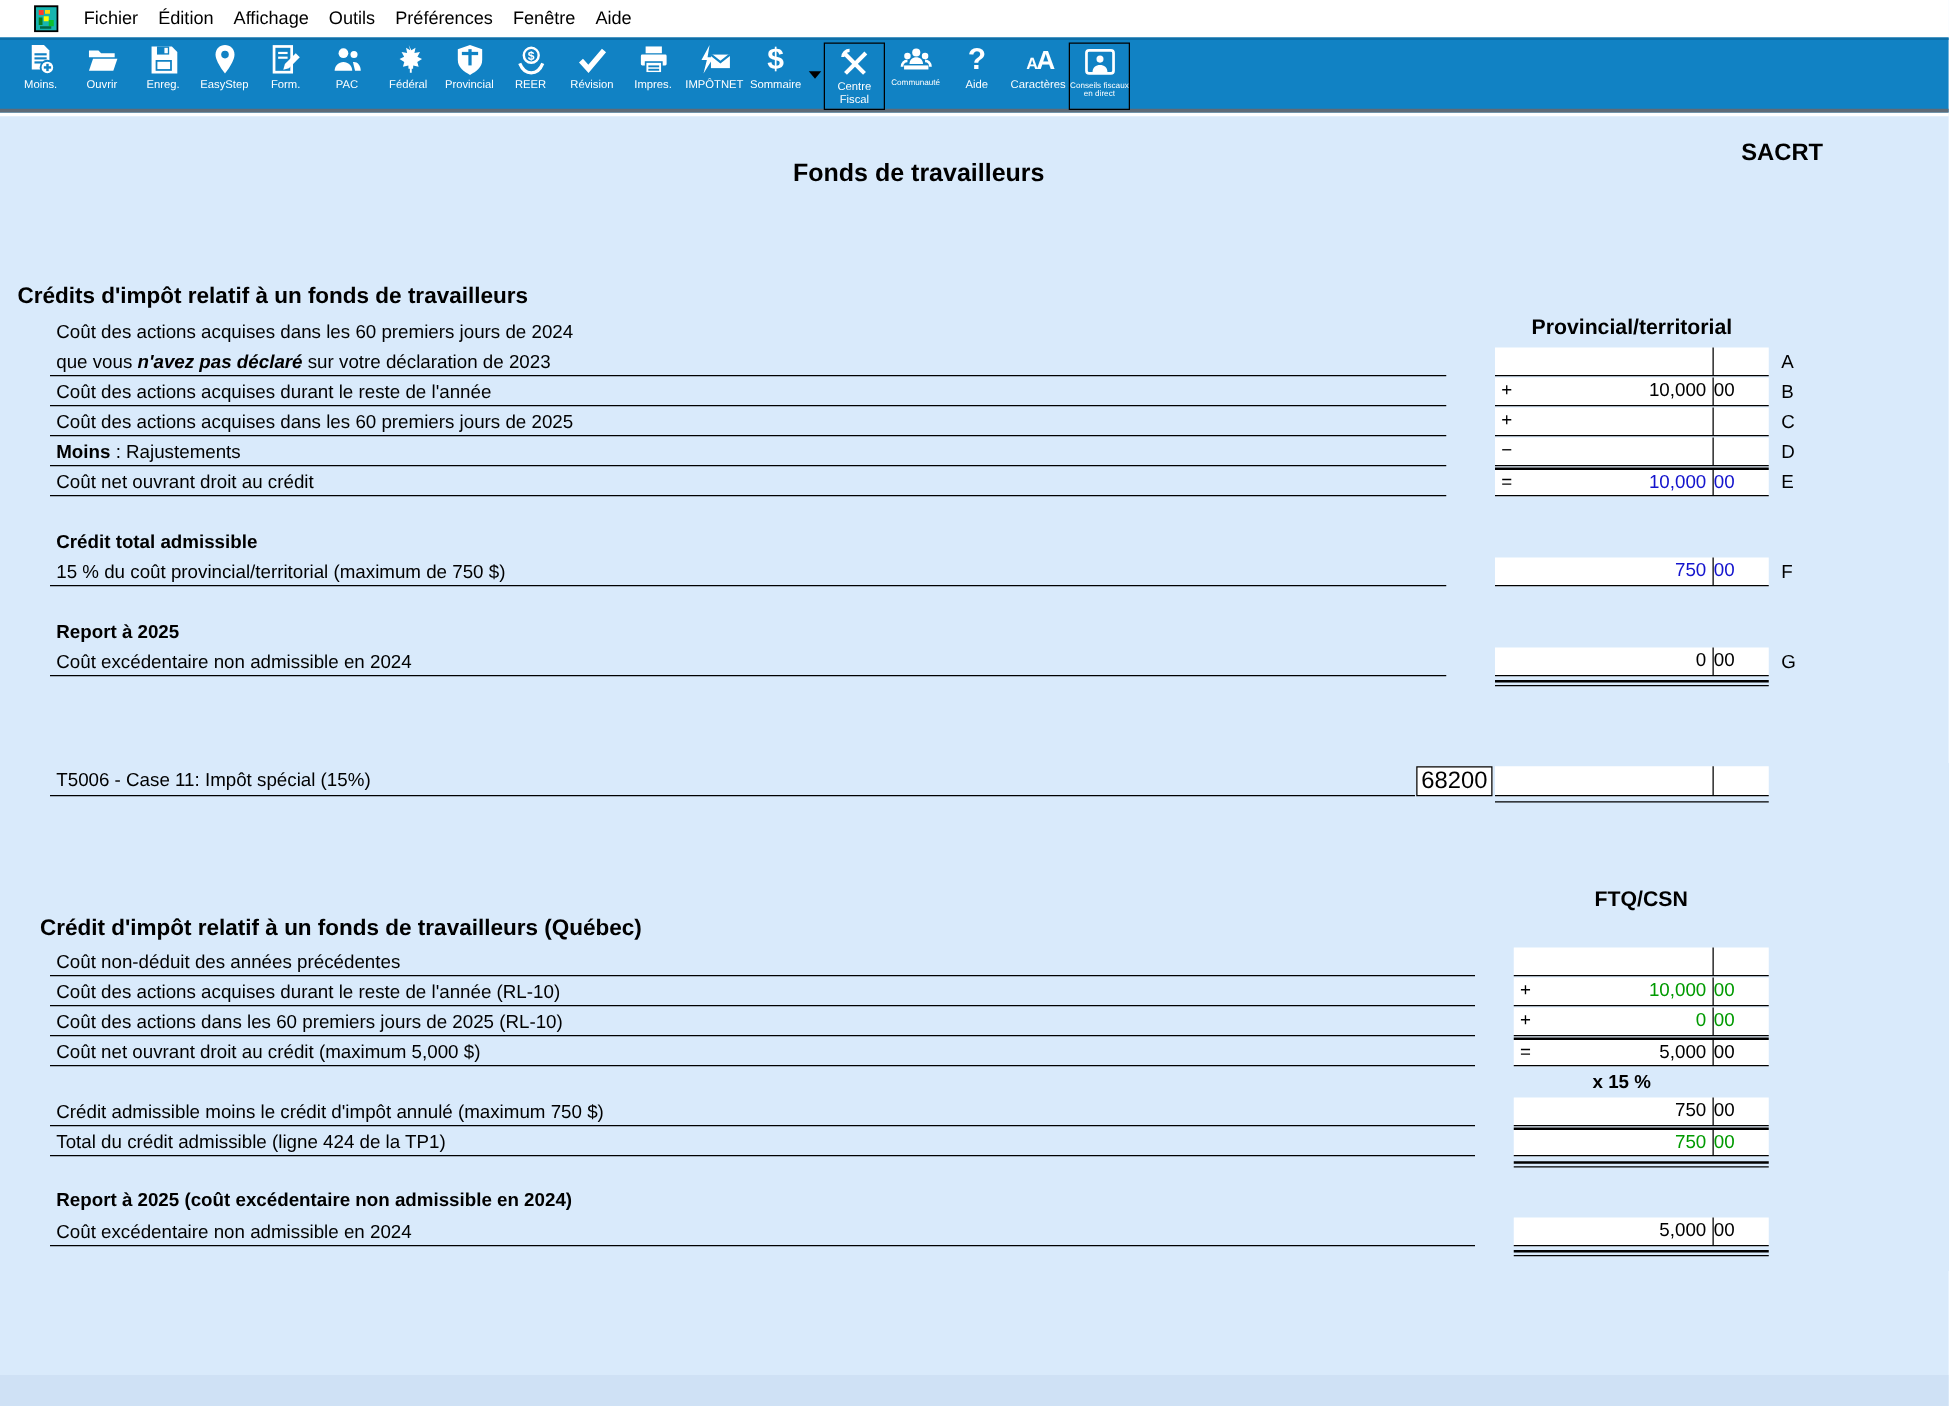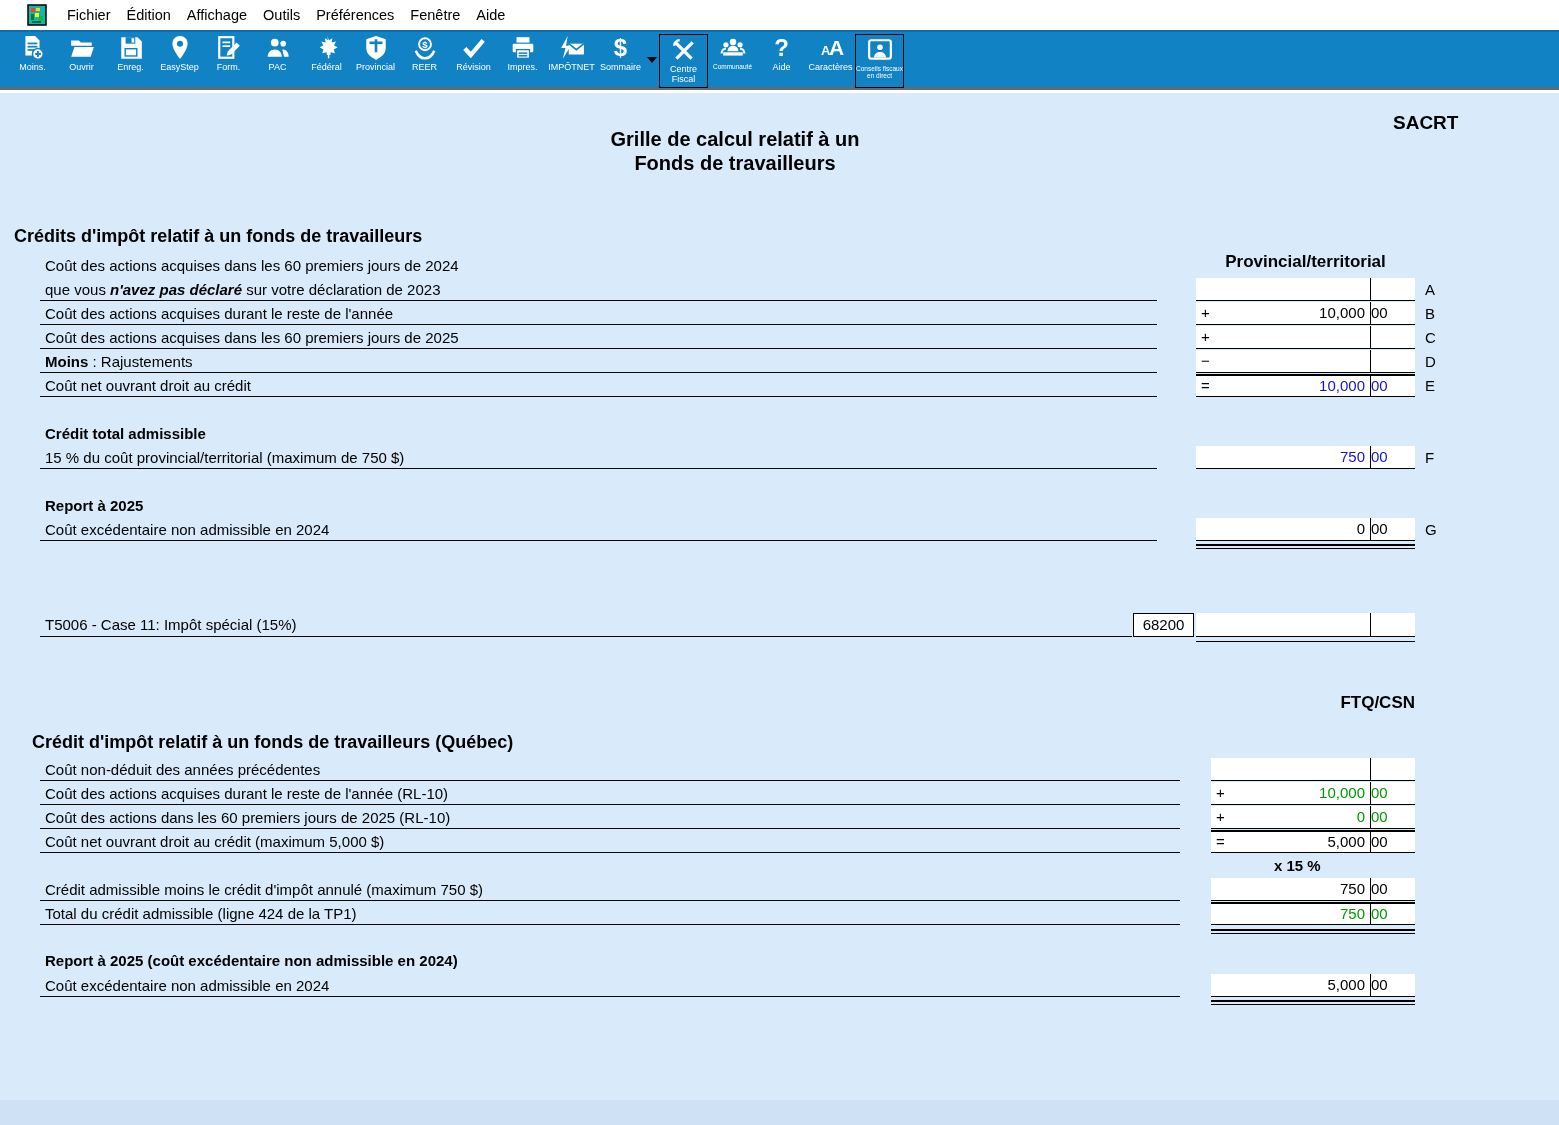--- a/index.html
+++ b/index.html
@@ -45,21 +45,21 @@
            display:flex; font-size:15px; }
   .field .fmain { flex:1; position:relative; border-right:1px solid #000; }
   .field .op   { position:absolute; left:5px; top:0; line-height:22px; }
   .field .fval { position:absolute; right:5px; top:0; line-height:22px; }
   .field .fcents { width:44px; line-height:22px; }
   .field.total { border-top:2px solid #000; }
   .field.total .op, .field.total .fval, .field.total .fcents { line-height:20px; }
   .v-blue { color:#1414cd; }
   .v-green { color:#009a00; }
 
-  .codebox { position:absolute; background:#fff; border:1px solid #000; font-size:15px;
+  .codebox { position:absolute; background:#fff; border:1px solid #000; font-size:19px;
              text-align:center; line-height:22px; }
 
   .title { position:absolute; left:435px; top:127px; width:600px; text-align:center;
            font-size:20px; font-weight:bold; line-height:24px; color:#000; }
 </style>
 </head>
 <body>
 
 <div id="app">
 
@@ -286,21 +286,20 @@
       <span class="tb-label">Conseils fiscaux
 en direct</span>
     </div>
   </div>
 
   <div id="canvas"></div>
 
   <div class="abs bold" style="left:1393px; top:112px; font-size:19px;">SACRT</div>
 
   <div class="title">
-    <div>Grille de calcul relatif à un</div>
     <div>Fonds de travailleurs</div>
   </div>
 
   <div class="abs h-sec" style="left:14px; top:226px;">Crédits d'impôt relatif à un fonds de travailleurs</div>
   <div class="abs h-col" style="left:1196px; top:252px; width:219px;">Provincial/territorial</div>
 
   <div class="abs lbl" style="left:45px; top:257px;">Coût des actions acquises dans les 60 premiers jours de 2024</div>
   <div class="abs lbl" style="left:45px; top:281px;"><span>que vous </span><span class="bi">n'avez pas déclaré</span><span> sur votre déclaration de 2023</span></div>
   <div class="rule" style="left:40px; top:300px; width:1117px;"></div>
   <div class="field" style="left:1196px; top:278px; width:219px;">
@@ -384,21 +383,21 @@
   <div class="codebox" style="left:1133px; top:613px; width:61px; height:24px;">68200</div>
   <div class="field" style="left:1196px; top:613px; width:219px; height:24px;">
     <span class="fmain">
         <span class="fval"></span>
       </span>
     <span class="fcents"></span>
   </div>
   <div class="rule" style="left:1196px; top:641px; width:219px;"></div>
 
   <div class="abs h-sec" style="left:32px; top:732px;">Crédit d'impôt relatif à un fonds de travailleurs (Québec)</div>
-  <div class="abs h-col" style="left:1211px; top:693px; width:204px;text-align:right;">FTQ/CSN</div>
+  <div class="abs h-col" style="left:1211px; top:710px; width:204px;">FTQ/CSN</div>
 
   <div class="abs lbl" style="left:45px; top:761px;">Coût non-déduit des années précédentes</div>
   <div class="rule" style="left:40px; top:780px; width:1140px;"></div>
   <div class="field" style="left:1211px; top:758px; width:204px;">
     <span class="fmain">
         <span class="fval"></span>
       </span>
     <span class="fcents"></span>
   </div>
 

